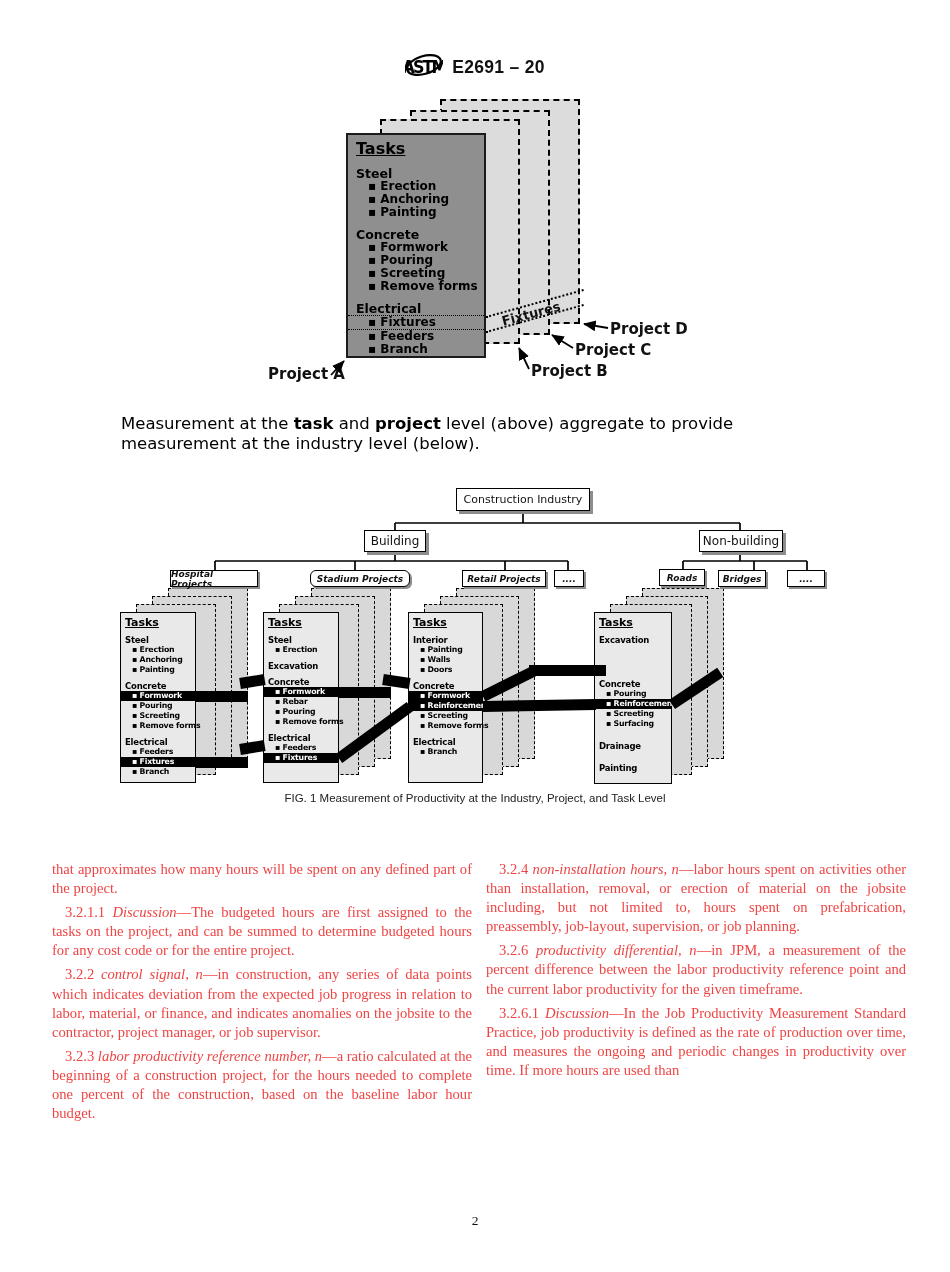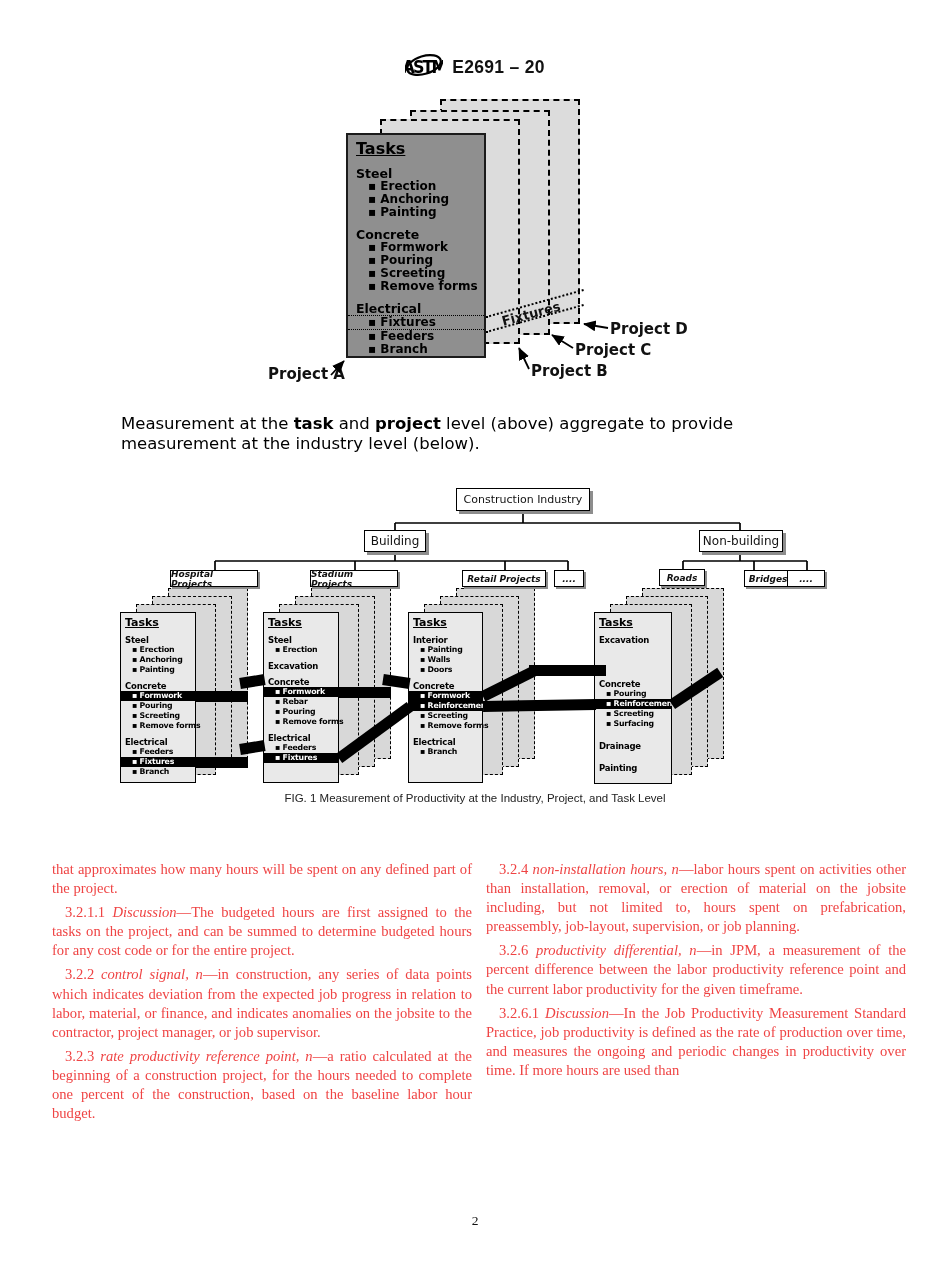--- a/index.html
+++ b/index.html
@@ -143,25 +143,25 @@
       <path d="M523,26 V38 M395,38 H740 M395,38 V47 M740,38 V47
                M395,67 V76 M215,76 H568 M215,76 V86 M355,76 V86 M505,76 V86 M568,76 V86
                M740,67 V76 M683,76 H807 M683,76 V85 M754,76 V86 M807,76 V86" stroke="#000" stroke-width="1.7" fill="none"></path>
     </svg>
 
     <div class="hb" id="rootbox">Construction Industry</div>
     <div class="hb" id="grp0">Building</div>
     <div class="hb" id="grp1">Non-building</div>
 
     <div class="hb pbx" style="left:170px;top:85px;width:88px;">Hospital Projects</div>
-    <div class="hb pbx" style="left:310px;top:85px;width:88px;">Stadium Projects</div>
+    <div class="hb pbx" style="left:310px;top:85px;width:100px;border-radius:6px;">Stadium Projects</div>
     <div class="hb pbx" style="left:462px;top:85px;width:84px;">Retail Projects</div>
     <div class="hb pbx" style="left:554px;top:85px;width:30px;">....</div>
     <div class="hb pbx" style="left:659px;top:84px;width:46px;">Roads</div>
-    <div class="hb pbx" style="left:744px;top:85px;width:48px;">Bridges</div>
+    <div class="hb pbx" style="left:718px;top:85px;width:48px;">Bridges</div>
     <div class="hb pbx" style="left:787px;top:85px;width:38px;">....</div>
 
     <div id="tbx0">
         <div class="tpage" style="left: 168px; top: 103px; width: 80px; height: 171px; z-index: 1;"></div>
         <div class="tpage" style="left: 152px; top: 111px; width: 80px; height: 171px; z-index: 2;"></div>
         <div class="tpage" style="left: 136px; top: 119px; width: 80px; height: 171px; z-index: 3;"></div>
         <div class="tb-face" style="left: 120px; top: 127px; width: 76px; height: 171px;">
           <div class="tb-title">Tasks</div>
           <div class="tb-sec">
             <div class="tb-name">Steel</div>
@@ -272,21 +272,21 @@
       <div class="band" style="left: 483px; top: 215.5px; width: 113.018px; height: 11px; transform: rotate(-1.01398deg);"></div>
       <div class="band" style="left: 672px; top: 213.5px; width: 57.6888px; height: 11px; transform: rotate(-33.6901deg);"></div>
     </div>
 
   <div class="figcap">FIG. 1 Measurement of Productivity at the Industry, Project, and Task Level</div>
 
   <div class="col" id="colL">
       <p class="bpar cont">that approximates how many hours will be spent on any defined part of the project.</p>
       <p class="bpar"><span>3.2.1.1&nbsp;</span><i>Discussion</i>—The budgeted hours are first assigned to the tasks on the project, and can be summed to determine budgeted hours for any cost code or for the entire project.</p>
       <p class="bpar"><span>3.2.2&nbsp;</span><i>control signal, n</i>—in construction, any series of data points which indicates deviation from the expected job progress in relation to labor, material, or finance, and indicates anomalies on the jobsite to the contractor, project manager, or job supervisor.</p>
-      <p class="bpar"><span>3.2.3&nbsp;</span><i>rate productivity reference point, n</i>—a ratio calculated at the beginning of a construction project, for the hours needed to complete one percent of the construction, based on the baseline labor hour budget.</p>
+      <p class="bpar"><span>3.2.3&nbsp;</span><i>labor productivity reference number, n</i>—a ratio calculated at the beginning of a construction project, for the hours needed to complete one percent of the construction, based on the baseline labor hour budget.</p>
     </div>
   <div class="col" id="colR">
       <p class="bpar"><span>3.2.4&nbsp;</span><i>non-installation hours, n</i>—labor hours spent on activities other than installation, removal, or erection of material on the jobsite including, but not limited to, hours spent on prefabrication, preassembly, job-layout, supervision, or job planning.</p>
       <p class="bpar"><span>3.2.6&nbsp;</span><i>productivity differential, n</i>—in JPM, a measurement of the percent difference between the labor productivity reference point and the current labor productivity for the given timeframe.</p>
       <p class="bpar"><span>3.2.6.1&nbsp;</span><i>Discussion</i>—In the Job Productivity Measurement Standard Practice, job productivity is defined as the rate of production over time, and measures the ongoing and periodic changes in productivity over time. If more hours are used than</p>
     </div>
 
   <div class="pageno">2</div>
 </div>
 

